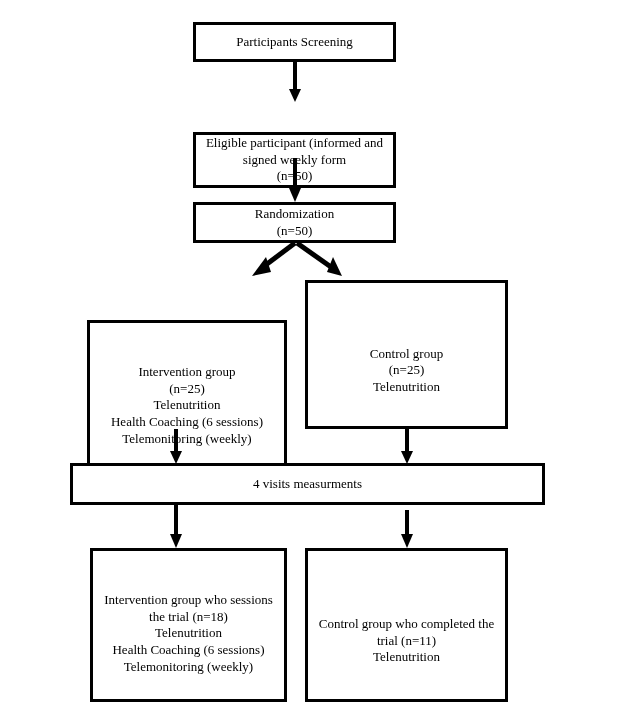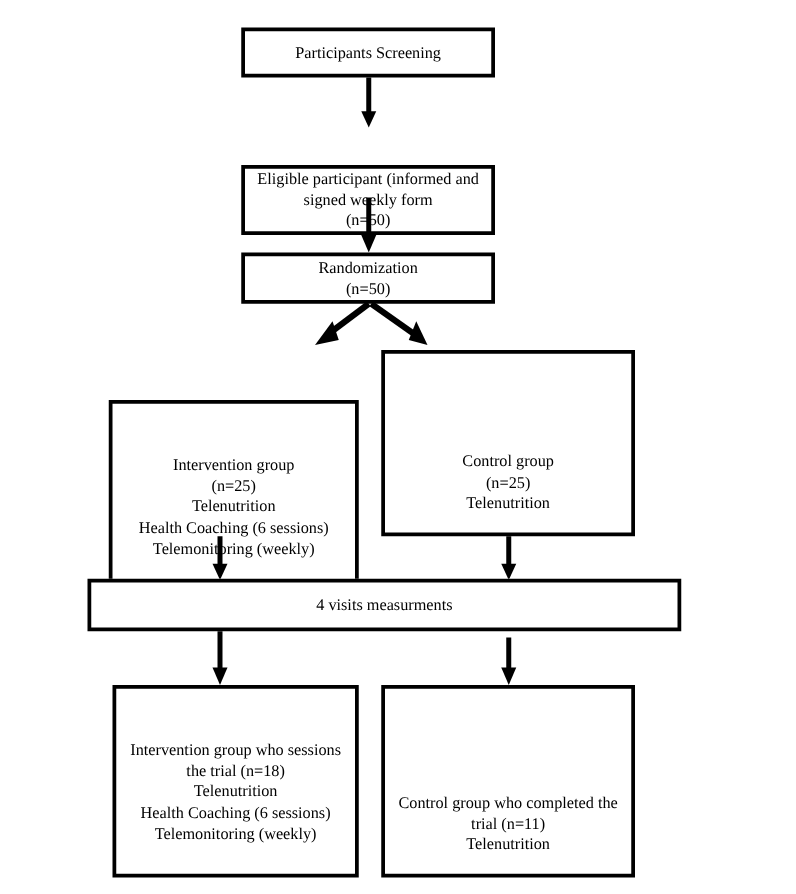--- a/index.html
+++ b/index.html
@@ -35,21 +35,21 @@
     white-space: nowrap;
   }
   
   .node.text-upper {
     justify-content: flex-start;
   }
   .node.text-upper .inner {
     margin-top: 26px;
   }
   .node.text-upper-sm {
-    justify-content: flex-end;
+    justify-content: center;
   }
   .node.text-upper-sm .inner {
     margin-top: 32px;
   }
   .inner { display: block; }
 
   
   .conn {
     position: absolute;
     overflow: visible;

